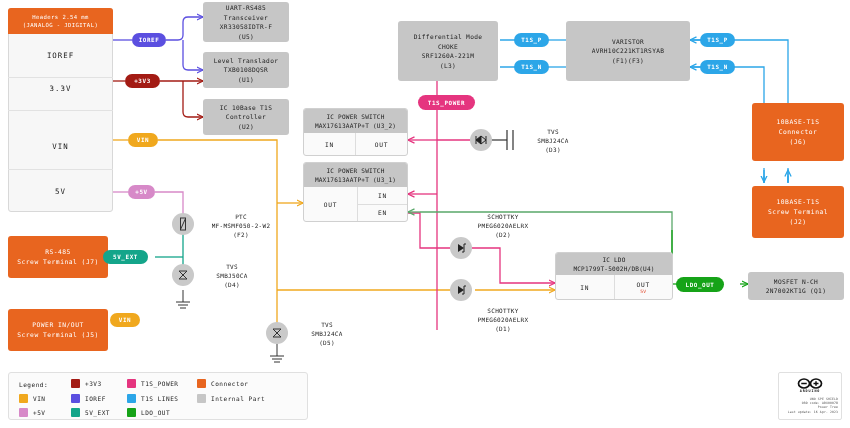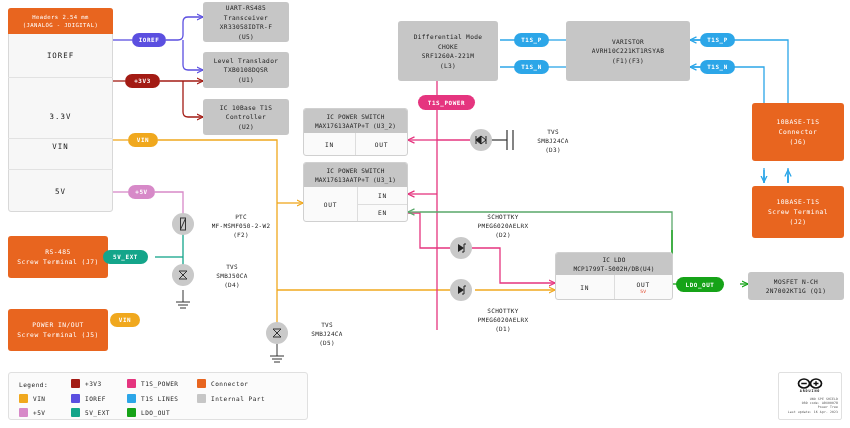--- a/index.html
+++ b/index.html
@@ -149,21 +149,21 @@
       <path d="M490,140 L507,140" stroke="#333" stroke-width="1.2"></path>
     </g>
   </svg>
 
   <div class="abs hdr-col"></div>
   <div class="abs hdr-title">
     <span>Headers 2.54 mm</span>
     <span>(JANALOG - JDIGITAL)</span>
   </div>
   <div class="abs rail" style="top:34px;height:44px;">IOREF</div>
-  <div class="abs rail" style="top:94px;height:45px;">3.3V</div>
+  <div class="abs rail" style="top:66px;height:45px;">3.3V</div>
   <div class="abs rail" style="top:123px;height:47px;">VIN</div>
   <div class="abs rail" style="top:170px;height:42px;border-bottom:none;">5V</div>
 
   <div class="abs gray" style="left:203px;top:2px;width:86px;height:40px;">
     <span>UART-RS485</span>
     <span>Transceiver</span>
     <span>XR33058IDTR-F</span>
     <span>(U5)</span>
   </div>
   <div class="abs gray" style="left:203px;top:52px;width:86px;height:36px;">

